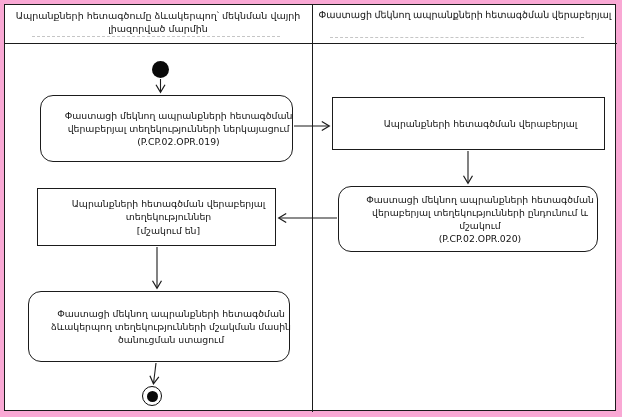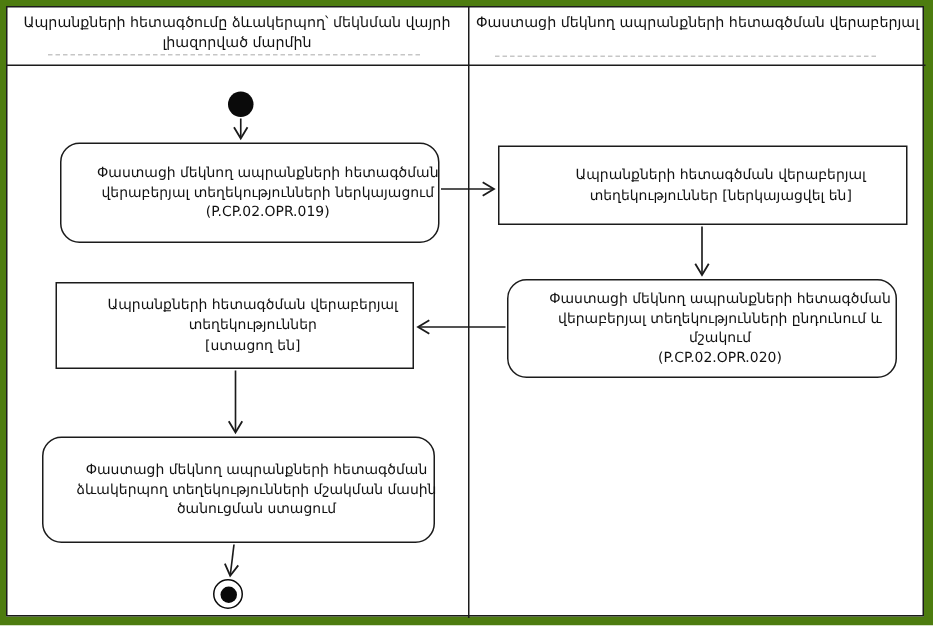--- a/index.html
+++ b/index.html
@@ -1,25 +1,25 @@
 <!DOCTYPE html>
 <html><head>
 <meta charset="utf-8">
 <style>
   html,body{margin:0;padding:0;background:#ffffff;}
-  .canvas{position:relative;width:622px;height:417px;background:#4d7c0f;
+  .canvas{position:relative;width:622px;height:417px;background:#f9a8d4;
           font-family:"DejaVu Sans",sans-serif;color:#111;overflow:hidden;}
   .frame{position:absolute;left:4px;top:4px;width:612px;height:407px;
          border:1px solid #1b1b1b;box-sizing:border-box;background:#fff;}
   .lane-divider{position:absolute;left:312px;top:4px;width:1px;height:408px;background:#1b1b1b;}
   .header-divider{position:absolute;left:4px;top:43px;width:613px;height:1px;background:#1b1b1b;}
   .lane-header{position:absolute;top:9px;text-align:center;font-size:9.5px;line-height:13px;}
   .lane-header .ln{white-space:nowrap;}
   #hdr-left{left:6px;width:304px;}
-  #hdr-right{left:314px;width:302px;}
+  #hdr-right{left:314px;width:302px;font-family:Liberation Serif, serif;}
   .node{position:absolute;border:1px solid #1b1b1b;background:#fff;box-sizing:border-box;
         display:flex;flex-direction:column;justify-content:center;align-items:center;
         text-align:center;font-size:9.3px;line-height:13.2px;padding-left:24px;}
   .node .ln{white-space:nowrap;}
   .rounded{border-radius:13px;}
   #box1{left:40px;top:95px;width:253px;height:67px;}
   #box2{left:332px;top:97px;width:273px;height:53px;}
   #box3{left:338px;top:186px;width:260px;height:66px;}
   #box4{left:37px;top:188px;width:239px;height:58px;}
   #box5{left:28px;top:291px;width:262px;height:71px;}
@@ -60,34 +60,33 @@
   <div class="initial-node"></div>
 
   <div class="node rounded" id="box1">
     <div class="ln">Փաստացի մեկնող ապրանքների հետագծման</div>
     <div class="ln">վերաբերյալ տեղեկությունների ներկայացում</div>
     <div class="ln">(P.CP.02.OPR.019)</div>
   </div>
 
   <div class="node" id="box2">
     <div class="ln">Ապրանքների հետագծման վերաբերյալ</div>
-    <div class="ln">տեղեկություններ [ներկայացվել են]</div>
   </div>
 
   <div class="node rounded" id="box3">
     <div class="ln">Փաստացի մեկնող ապրանքների հետագծման</div>
     <div class="ln">վերաբերյալ տեղեկությունների ընդունում և</div>
     <div class="ln">մշակում</div>
     <div class="ln">(P.CP.02.OPR.020)</div>
   </div>
 
   <div class="node" id="box4">
     <div class="ln">Ապրանքների հետագծման վերաբերյալ</div>
     <div class="ln">տեղեկություններ</div>
-    <div class="ln">[ստացող են]</div>
+    <div class="ln">[մշակում են]</div>
   </div>
 
   <div class="node rounded" id="box5">
     <div class="ln">Փաստացի մեկնող ապրանքների հետագծման</div>
     <div class="ln">ձևակերպող տեղեկությունների մշակման մասին</div>
     <div class="ln">ծանուցման ստացում</div>
   </div>
 
   <div class="final-node">
       <div class="dot"></div>

